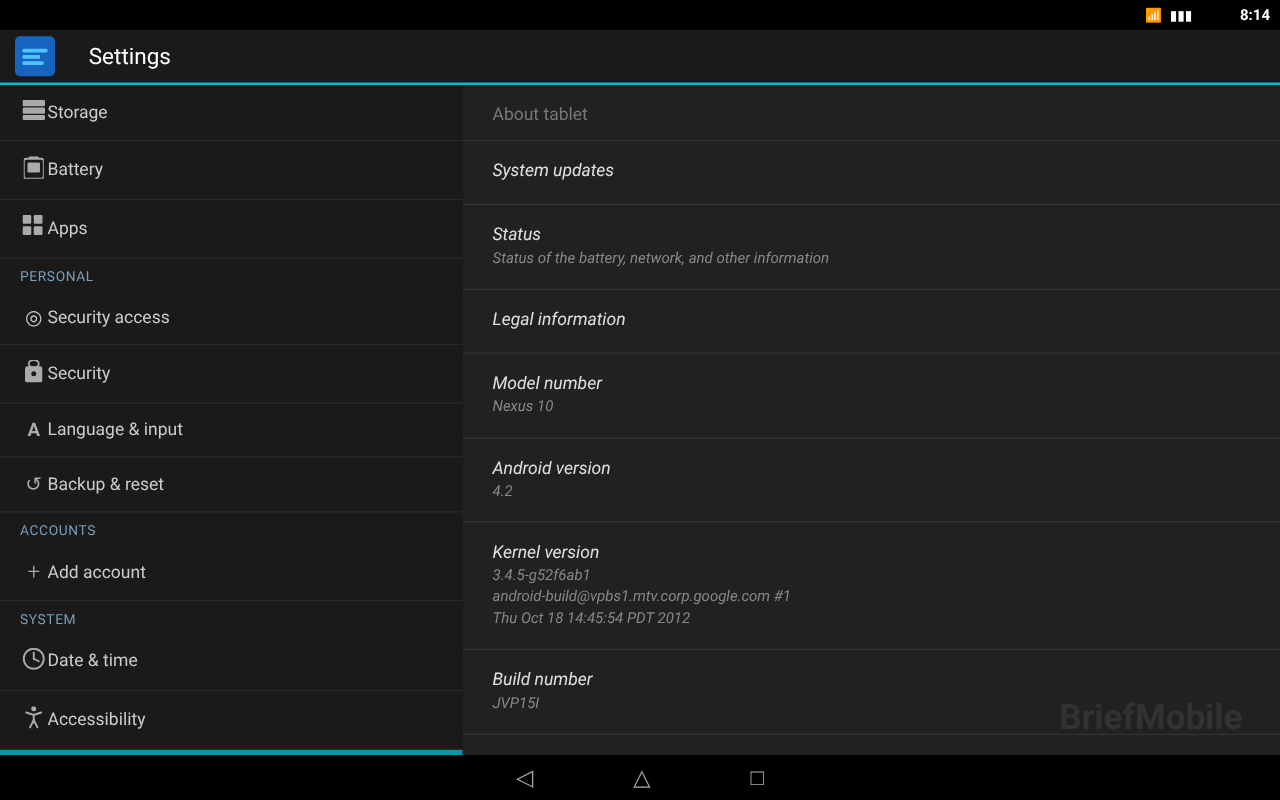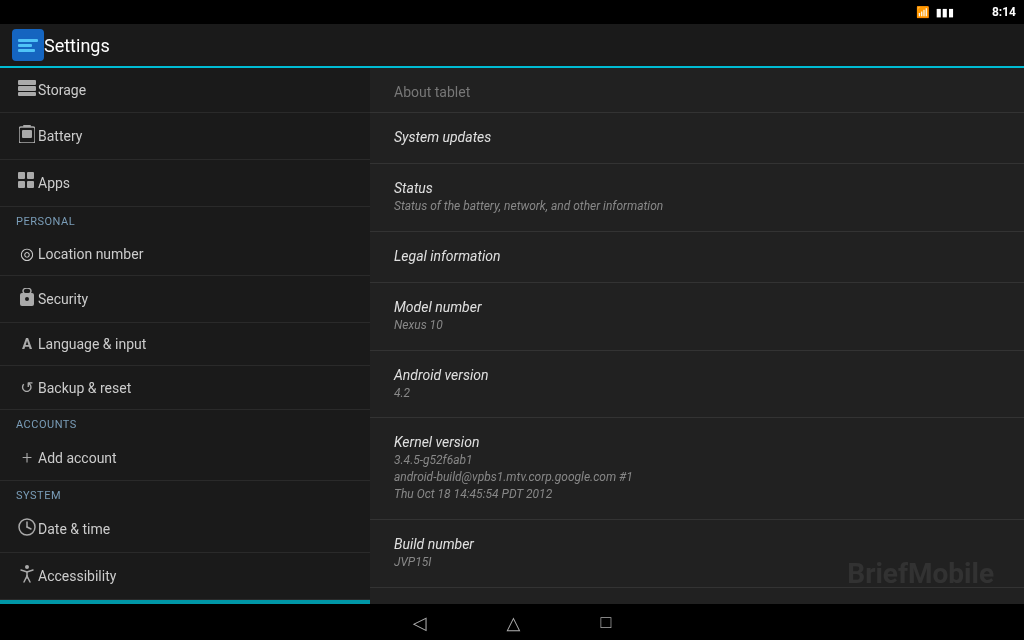--- a/index.html
+++ b/index.html
@@ -27,21 +27,21 @@
     .status-time { font-size: 12px; color: #fff; font-weight: bold; margin-left: 32px; }
 
     
     #title-bar {
       width: 100%;
       height: 44px;
       background: #1a1a1a;
       display: flex;
       align-items: center;
       padding: 0 12px;
-      gap: 0;
+      gap: 27px;
       border-bottom: 2px solid #00bcd4;
     }
     #app-icon {
       width: 32px;
       height: 32px;
       background: #1565c0;
       border-radius: 4px;
       display: flex;
       align-items: center;
       justify-content: center;
@@ -210,21 +210,21 @@
           <rect x="9" y="9" width="7" height="7" rx="1"></rect>
         </svg>
       </span>
       <span>Apps</span>
     </div>
 
     <div class="section-label">PERSONAL</div>
 
     <div class="sidebar-item">
       <span class="item-icon">◎</span>
-      <span>Location number</span>
+      <span>Security access</span>
     </div>
 
     <div class="sidebar-item">
       <span class="item-icon">
         <svg width="14" height="18" viewBox="0 0 14 18" fill="none">
           <rect x="3" y="0" width="8" height="6" rx="4" fill="none" stroke="#aaa" stroke-width="1.5"></rect>
           <rect x="0" y="5" width="14" height="13" rx="2" fill="#aaa"></rect>
           <circle cx="7" cy="11" r="2" fill="#1a1a1a"></circle>
         </svg>
       </span>

